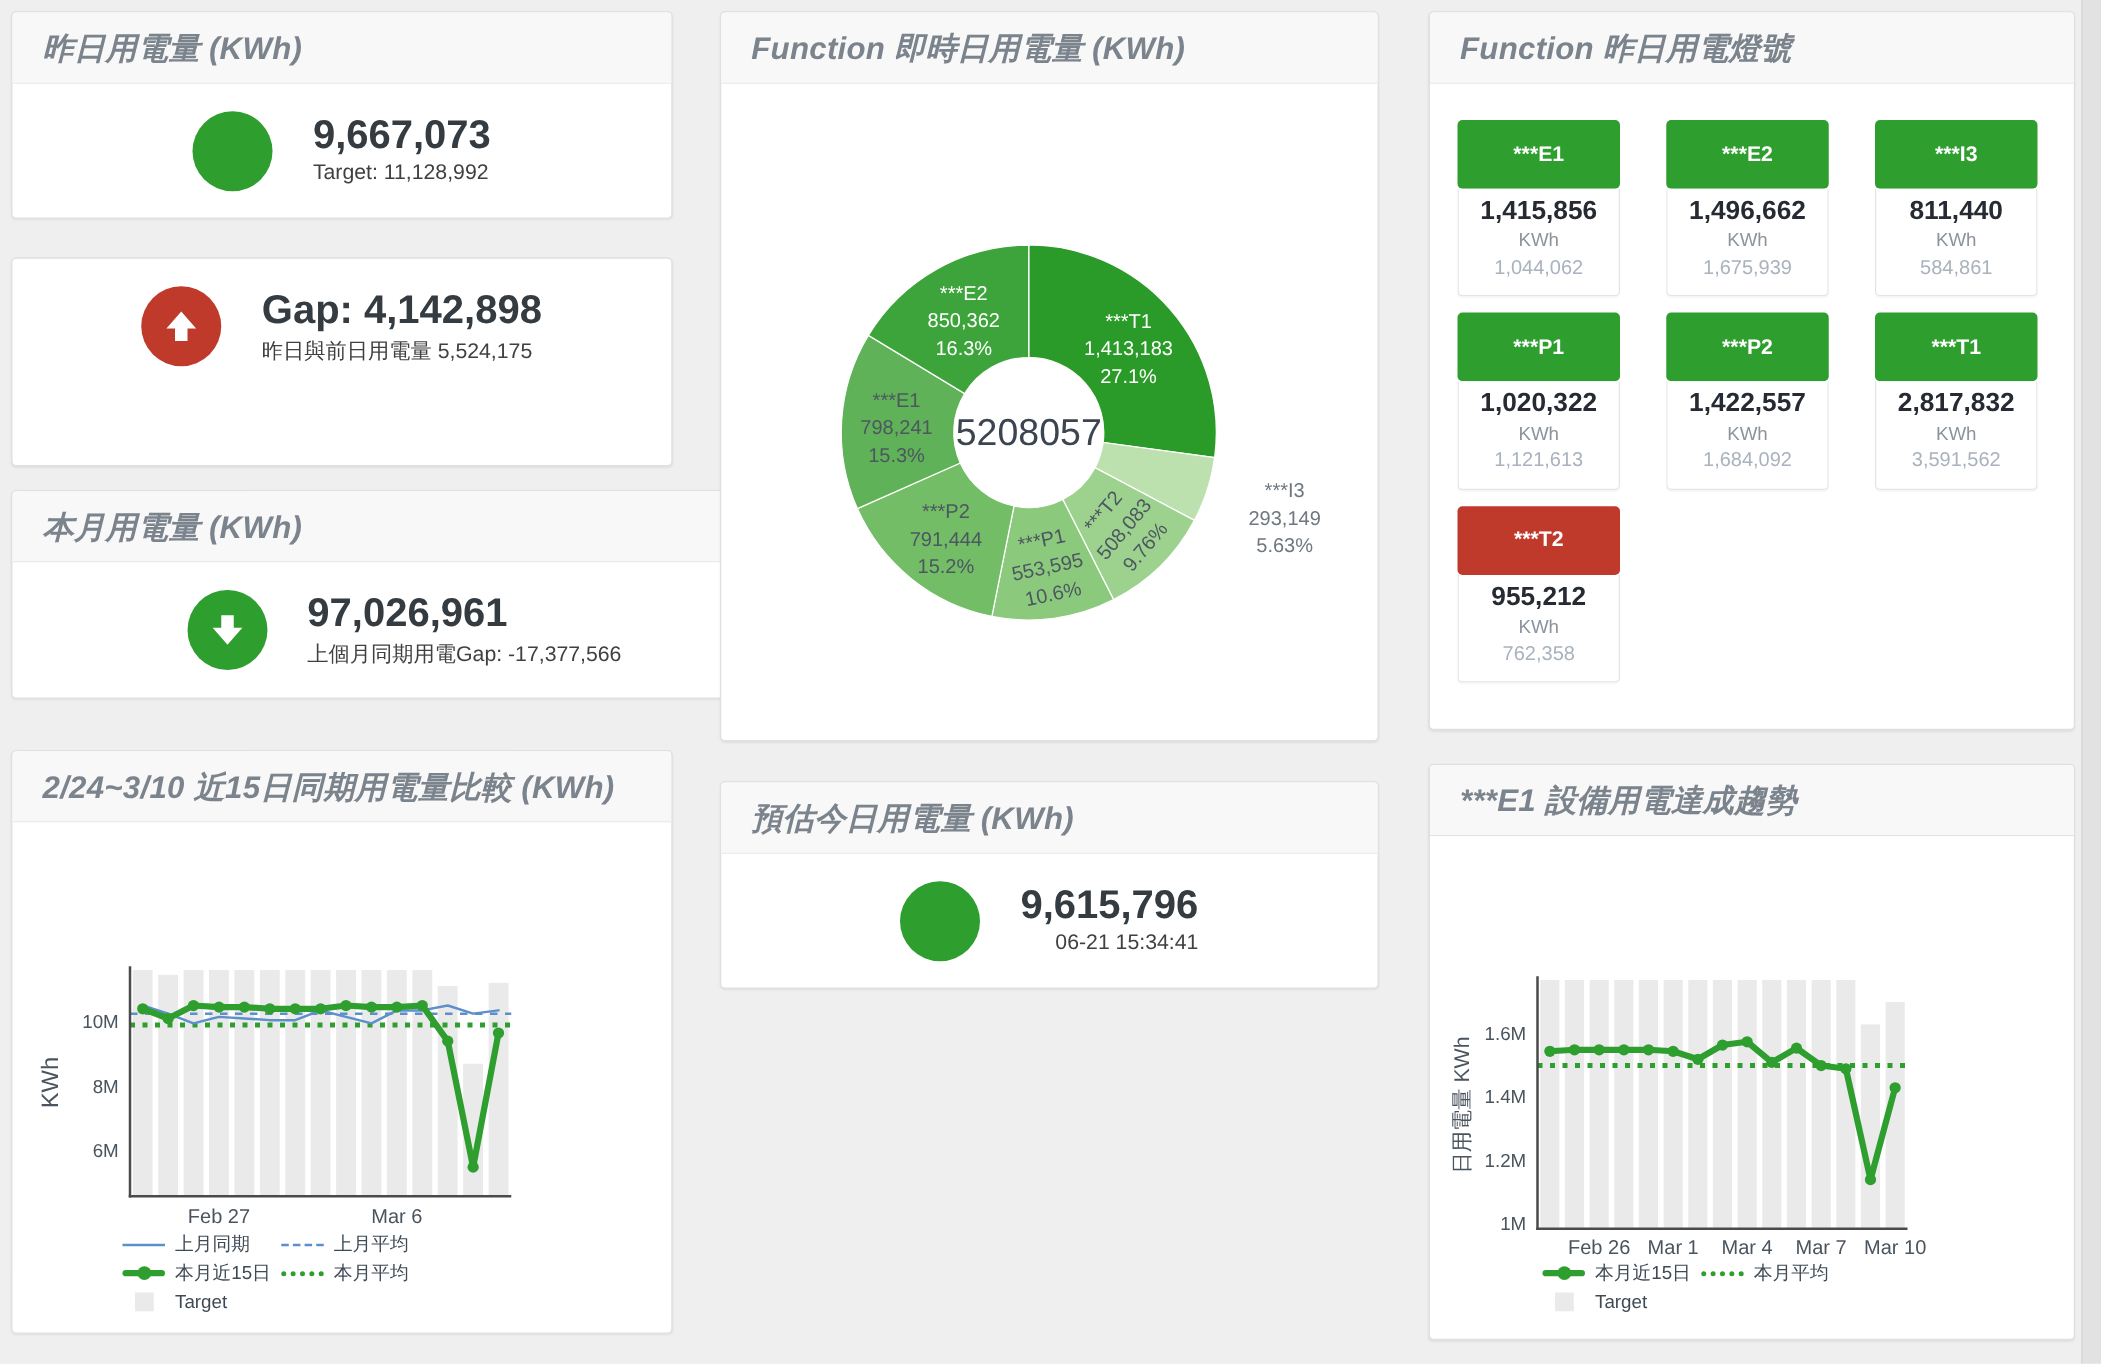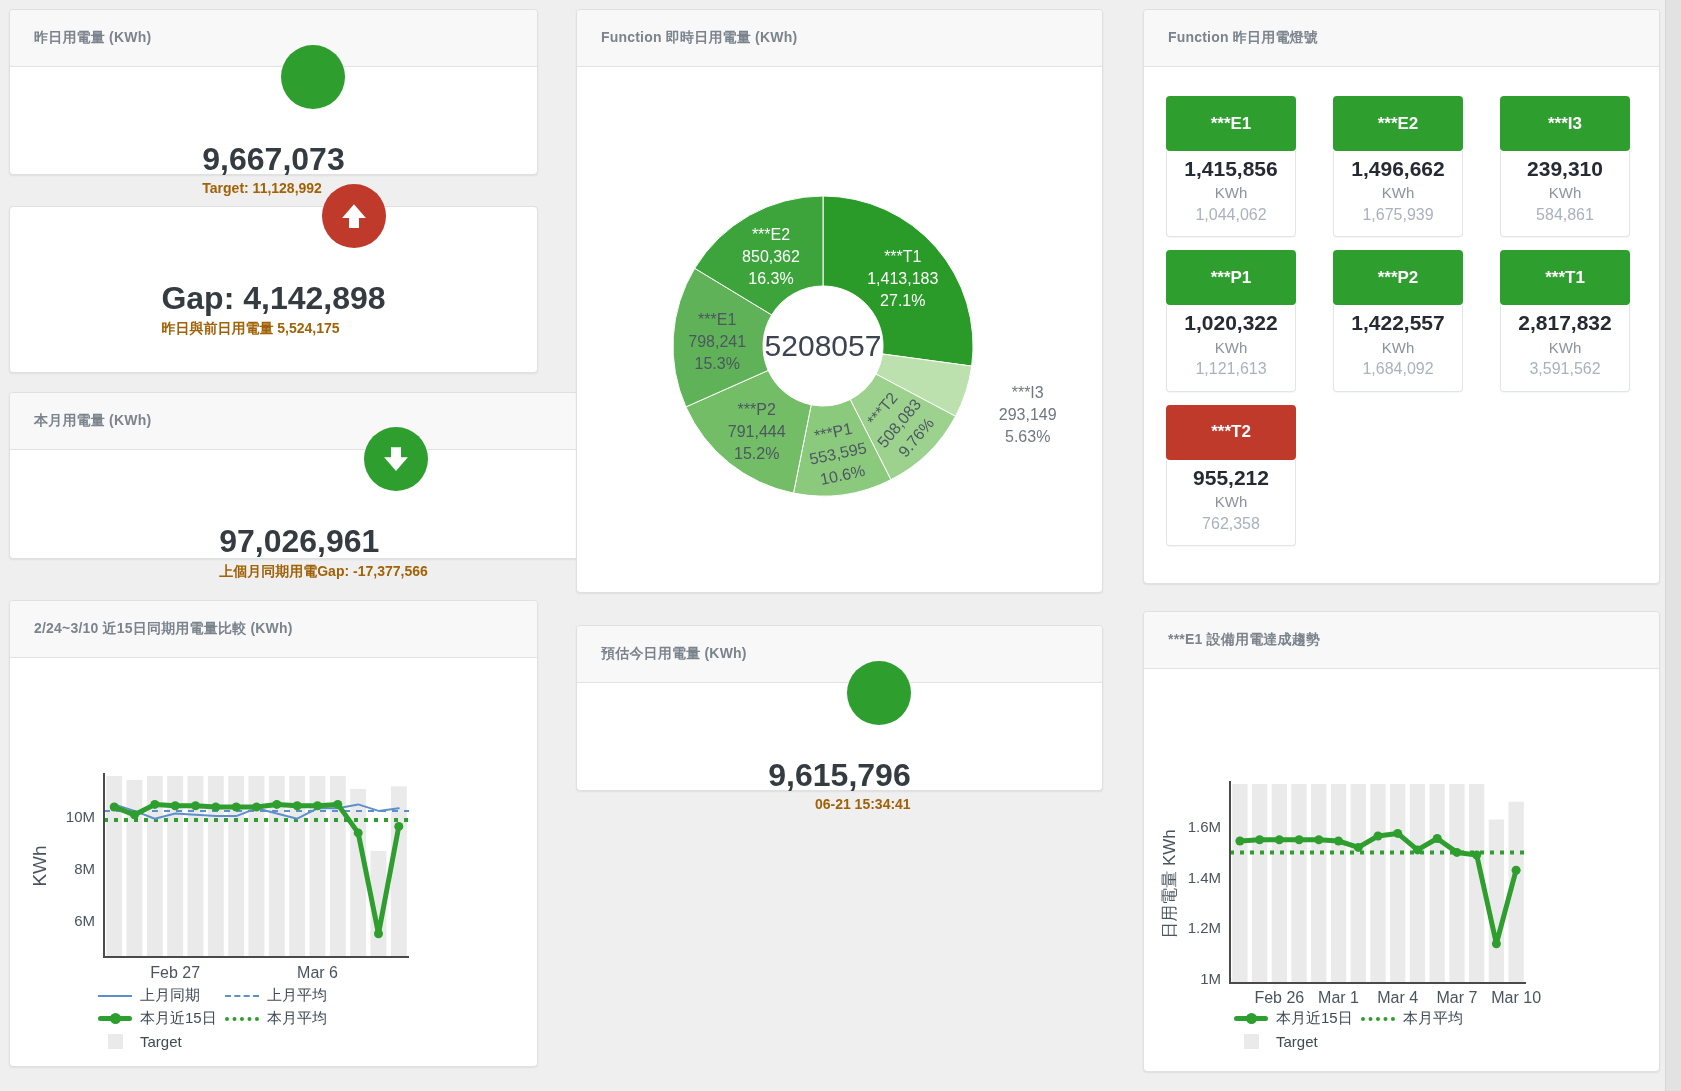--- a/index.html
+++ b/index.html
@@ -4,42 +4,42 @@
 <style>
   html,body{margin:0;padding:0;}
   body{background:#efefef;font-family:"Liberation Sans","DejaVu Sans",sans-serif;}
   .dashboard{position:relative;width:1681px;height:1091px;background:#efefef;overflow:hidden;}
   .scroll-strip{position:absolute;right:0;top:0;width:15px;height:1091px;background:#e2e2e2;border-left:1px solid #d6d6d6;}
 
   .panel{position:absolute;background:#fff;border:1px solid #e0e0e0;border-radius:4px;
          box-shadow:0 1px 2px rgba(0,0,0,0.07);box-sizing:border-box;}
   .ph{height:57px;background:#f8f8f8;border-bottom:1px solid #e3e3e3;border-radius:4px 4px 0 0;
       display:flex;align-items:center;padding:0 24px;box-sizing:border-box;}
-  .pt{margin:0;font-size:14px;font-weight:700;color:#7b838d;letter-spacing:.2px;}
+  .pt{margin:0;font-size:25px;font-weight:700;color:#7b838d;letter-spacing:.2px;font-style:italic;}
   .pb{position:relative;height:calc(100% - 57px);}
 
   
   .p1{left:9px;top:9px;width:529px;height:166px;}
   .p2{left:9px;top:206px;width:529px;height:167px;}
   .p3{left:9px;top:392px;width:629px;height:167px;}
   .p4{left:9px;top:600px;width:529px;height:467px;}
   .p5{left:576px;top:9px;width:527px;height:584px;}
   .p6{left:576px;top:625px;width:527px;height:166px;}
   .p7{left:1143px;top:9px;width:517px;height:575px;}
   .p8{left:1143px;top:611px;width:517px;height:461px;}
 
   
   .stat-body{display:flex;align-items:center;justify-content:center;}
-  .stat{display:flex;align-items:flex-end;gap:32px;flex-direction:column;}
+  .stat{display:flex;align-items:flex-start;gap:32px;}
   .dot{width:64px;height:64px;border-radius:50%;display:flex;align-items:center;justify-content:center;flex:0 0 auto;}
   .dot.g{background:#2e9e2e;}
   .dot.r{background:#c03a2b;}
   .dot svg{display:block;}
   .sval{font-size:32px;font-weight:700;color:#343b41;line-height:1.15;}
-  .ssub{font-size:14px;color:#a16207;margin-top:3px;font-weight:bold;}
+  .ssub{font-size:17px;color:#404040;margin-top:3px;}
   .ssub.right{text-align:right;}
 
   .chart{position:absolute;left:0;top:0;width:100%;height:100%;}
 
   
   .legend{position:absolute;font-size:15px;color:#3f4a55;}
   #legend-compare{left:88px;top:326px;}
   #legend-e1{left:90px;top:338px;}
   .legend-row{display:flex;align-items:center;height:23px;}
   .legend-item{display:flex;align-items:center;width:127px;}
@@ -291,21 +291,21 @@
             <div class="tile-h green">***E2</div>
             <div class="tile-b">
               <div class="tv">1,496,662</div>
               <div class="tu">KWh</div>
               <div class="tt">1,675,939</div>
             </div>
           </div>
           <div class="tile">
             <div class="tile-h green">***I3</div>
             <div class="tile-b">
-              <div class="tv">239,310</div>
+              <div class="tv">811,440</div>
               <div class="tu">KWh</div>
               <div class="tt">584,861</div>
             </div>
           </div>
           <div class="tile">
             <div class="tile-h green">***P1</div>
             <div class="tile-b">
               <div class="tv">1,020,322</div>
               <div class="tu">KWh</div>
               <div class="tt">1,121,613</div>

